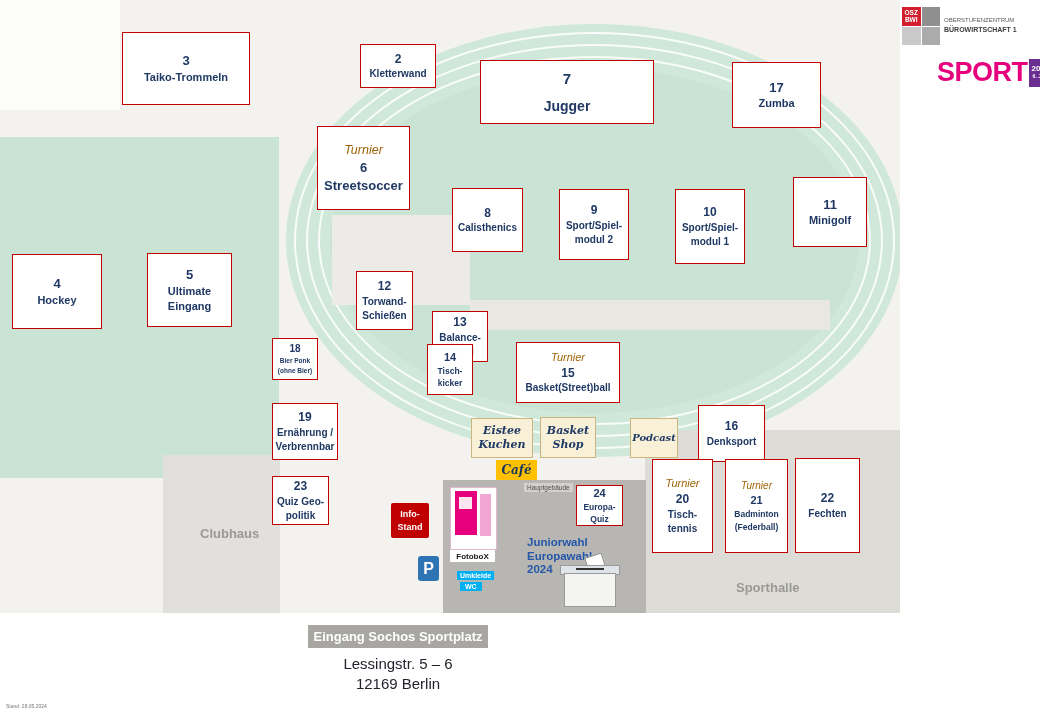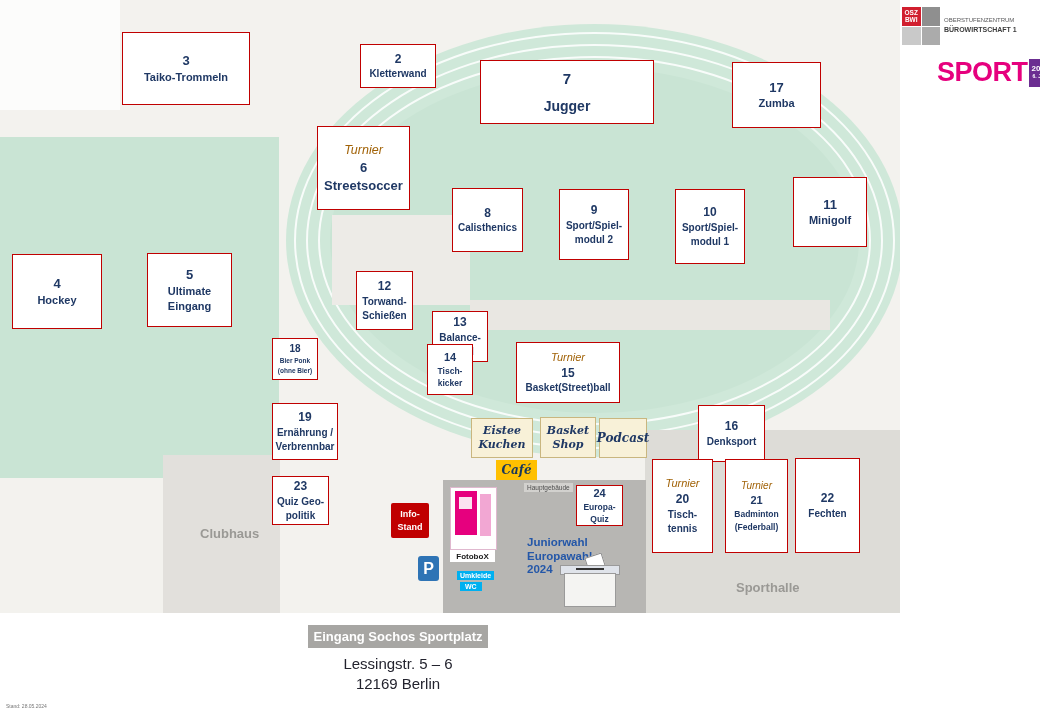--- a/index.html
+++ b/index.html
@@ -41,21 +41,21 @@
   .sm .num{font-size:12px;}  .sm .lbl{font-size:10px;}  .sm .turnier{font-size:11px;}
   .xs2 .num{font-size:11px;} .xs2 .lbl{font-size:8.5px;}.xs2 .turnier{font-size:10px;}
   .xs .num{font-size:10px;}  .xs .lbl{font-size:6.5px;}
 
   
   .stand{position:absolute;background:#f8f1d8;border:1px solid #c9b67f;color:#1f3864;
     font-family:"DejaVu Serif",serif;font-style:italic;font-weight:bold;
     display:flex;flex-direction:column;align-items:center;justify-content:center;line-height:1.25;text-align:center;}
   .stand-eistee{left:471px;top:418px;width:60px;height:38px;font-size:11px;}
   .stand-candy{left:540px;top:417px;width:54px;height:39px;font-size:11px;}
-  .stand-podcast{left:599px;top:418px;width:46px;height:38px;font-size:12px;align-items:center;}
+  .stand-podcast{left:630px;top:418px;width:46px;height:38px;font-size:10px;align-items:center;}
   .cafe{position:absolute;left:496px;top:460px;width:41px;height:20px;background:#ffc000;color:#17365d;
     font-family:"DejaVu Serif",serif;font-weight:bold;font-style:italic;font-size:12px;
     display:flex;align-items:center;justify-content:center;}
   .info-stand{position:absolute;left:391px;top:503px;width:38px;height:35px;background:#c00000;color:#fff;
     font-size:9px;font-weight:bold;line-height:1.35;border-radius:2px;
     display:flex;flex-direction:column;align-items:center;justify-content:center;text-align:center;}
 
   
   .bldg-label{position:absolute;left:524px;top:483px;background:#d2d1ce;color:#4d4d4d;font-size:6.5px;padding:1px 3px;}
   .fotobox{position:absolute;left:450px;top:487px;width:45px;height:61px;background:#fff;border:1px solid #e0b8cf;}

